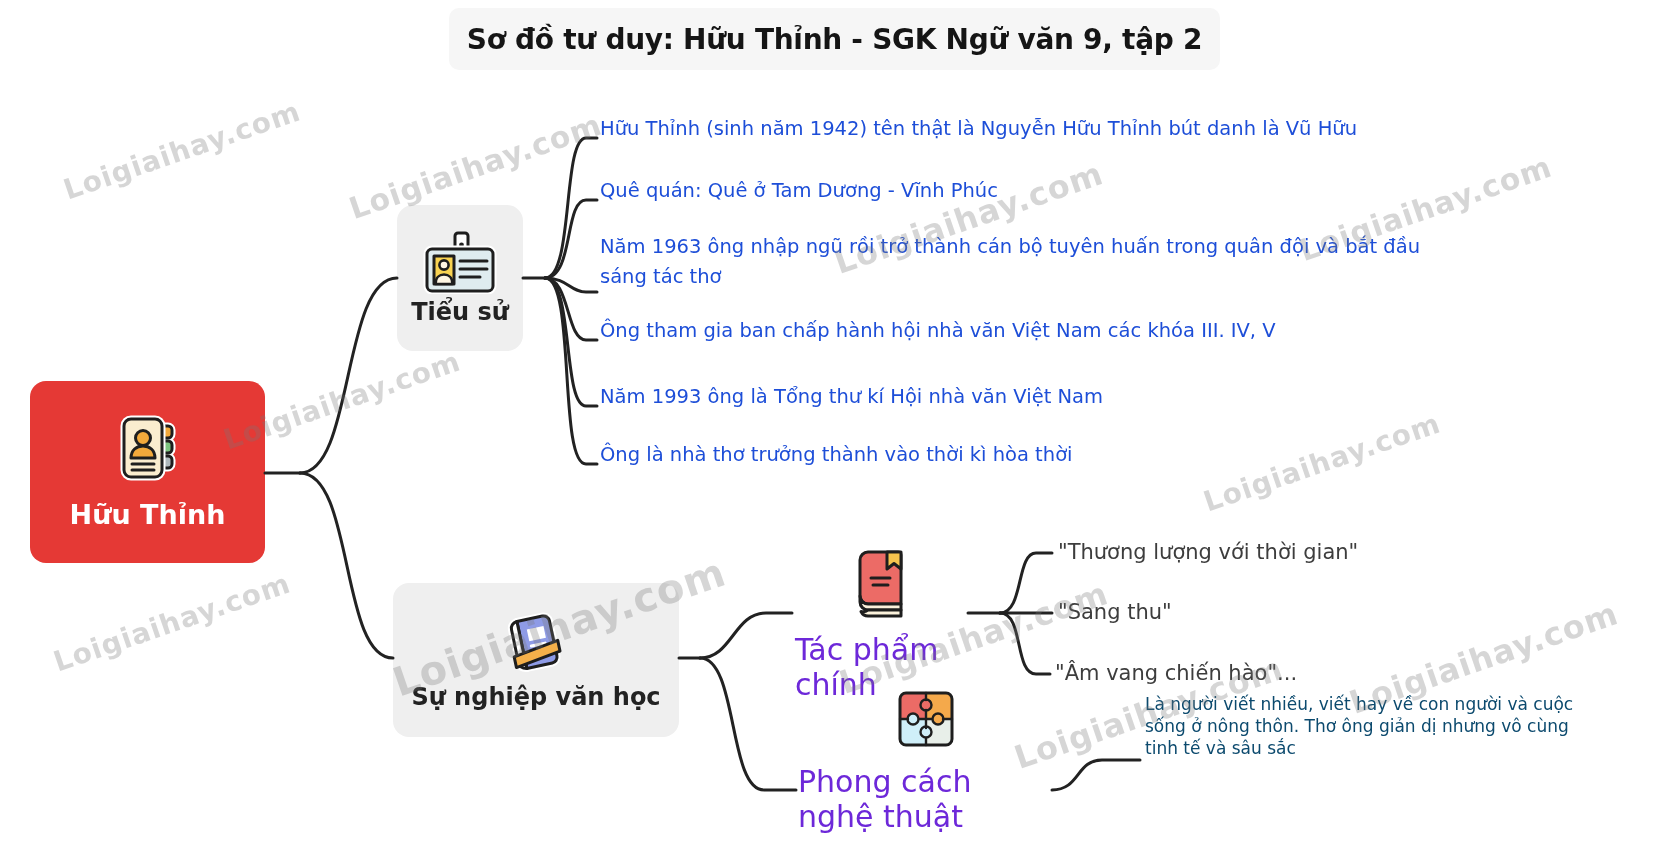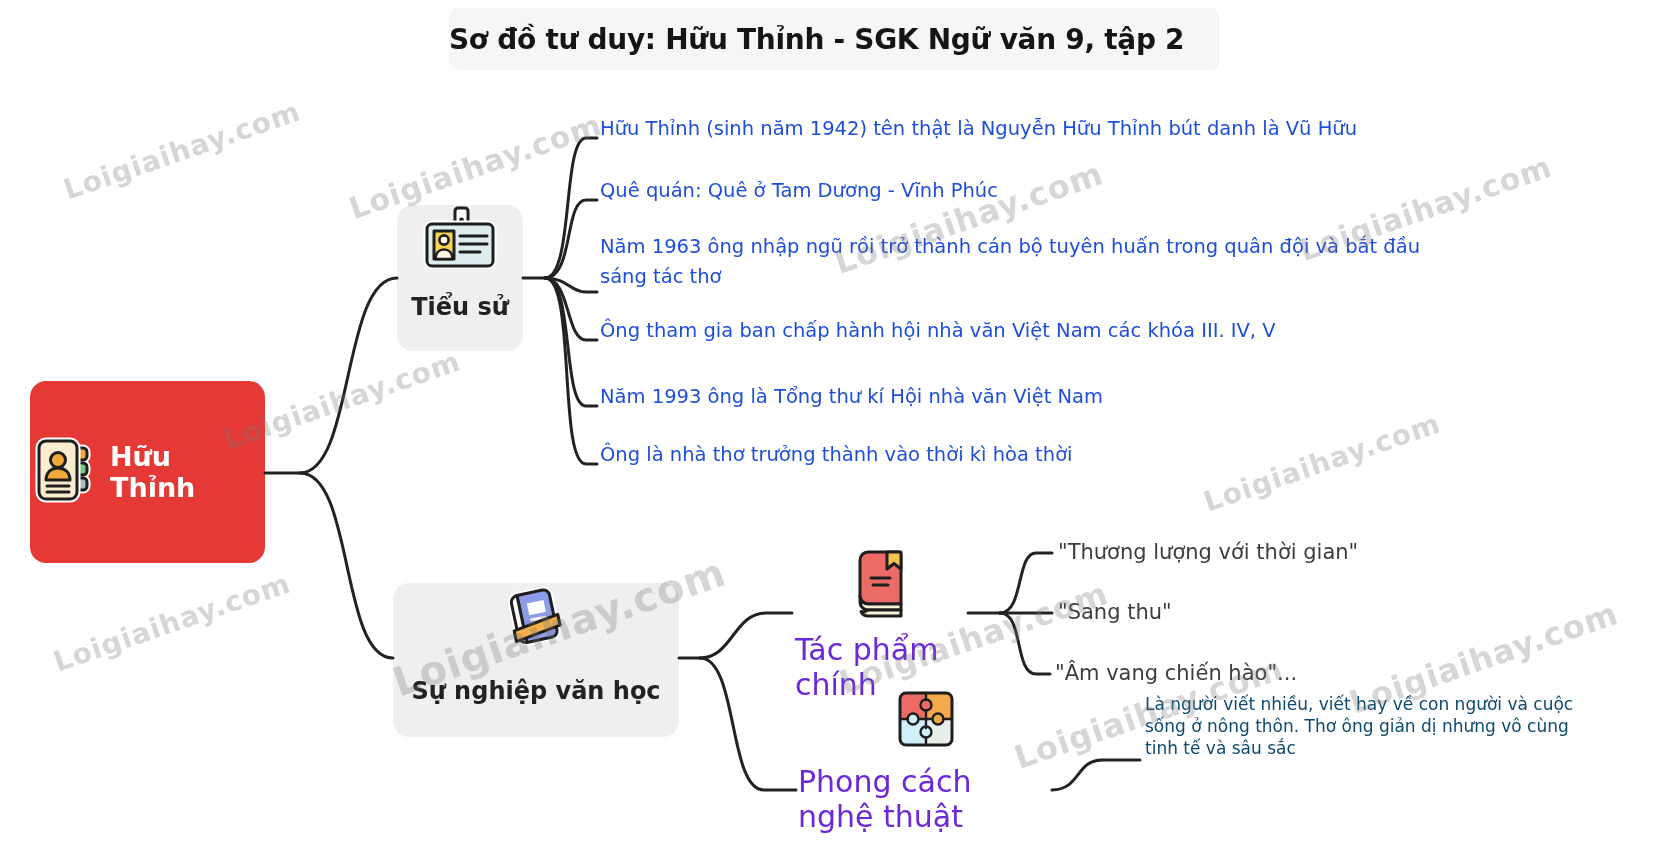--- a/index.html
+++ b/index.html
@@ -2,36 +2,36 @@
 <html><head>
 <meta charset="utf-8">
 <style>
   html,body{margin:0;padding:0;background:#ffffff;}
   #canvas{
     position:relative;width:1654px;height:856px;overflow:hidden;background:#ffffff;
     font-family:"DejaVu Sans","Liberation Sans",sans-serif;color:#3d3d3d;
   }
   .title-box{
     position:absolute;left:449px;top:8px;width:771px;height:62px;
-    background:#f6f6f6;border-radius:10px;display:flex;align-items:center;justify-content:flex-start;
+    background:#f6f6f6;border-radius:10px;display:flex;align-items:center;justify-content:center;
   }
   .title-box .t{font-size:28px;font-weight:700;color:#151515;letter-spacing:-0.3px;}
   .watermark{
     position:absolute;white-space:nowrap;font-weight:700;color:rgba(120,120,120,0.30);
     transform:rotate(-19deg);z-index:5;pointer-events:none;letter-spacing:1px;
   }
   .root-node{
     position:absolute;left:30px;top:381px;width:235px;height:182px;background:#e53935;
-    border-radius:16px;display:flex;align-items:center;justify-content:center;
+    border-radius:16px;display:flex;flex-direction:column;align-items:center;justify-content:center;
     gap:14px;z-index:2;
   }
   .root-node .lbl{color:#ffffff;font-size:27px;font-weight:700;}
   .branch-node{
     position:absolute;background:#efefef;border-radius:16px;display:flex;flex-direction:column;
-    align-items:center;justify-content:flex-start;gap:20px;z-index:2;
+    align-items:center;justify-content:center;gap:0;z-index:2;
   }
   .branch-node .lbl{font-size:24px;font-weight:700;color:#222222;}
   .sub-node{position:absolute;display:flex;flex-direction:column;align-items:center;gap:8px;z-index:2;}
   .sub-node .lbl{font-size:30px;color:#6d28d9;}
   .leaf{position:absolute;font-size:19.5px;line-height:30px;color:#1d4ed8;z-index:2;}
   .nowrap{white-space:nowrap;}
   .quote-leaf{position:absolute;font-size:21px;color:#3d3d3d;white-space:nowrap;z-index:2;}
   .para-leaf{position:absolute;font-size:17px;line-height:22px;color:#0c4a6e;width:450px;z-index:2;}
   #lines{position:absolute;left:0;top:0;z-index:3;pointer-events:none;}
   .icon{display:block;}

